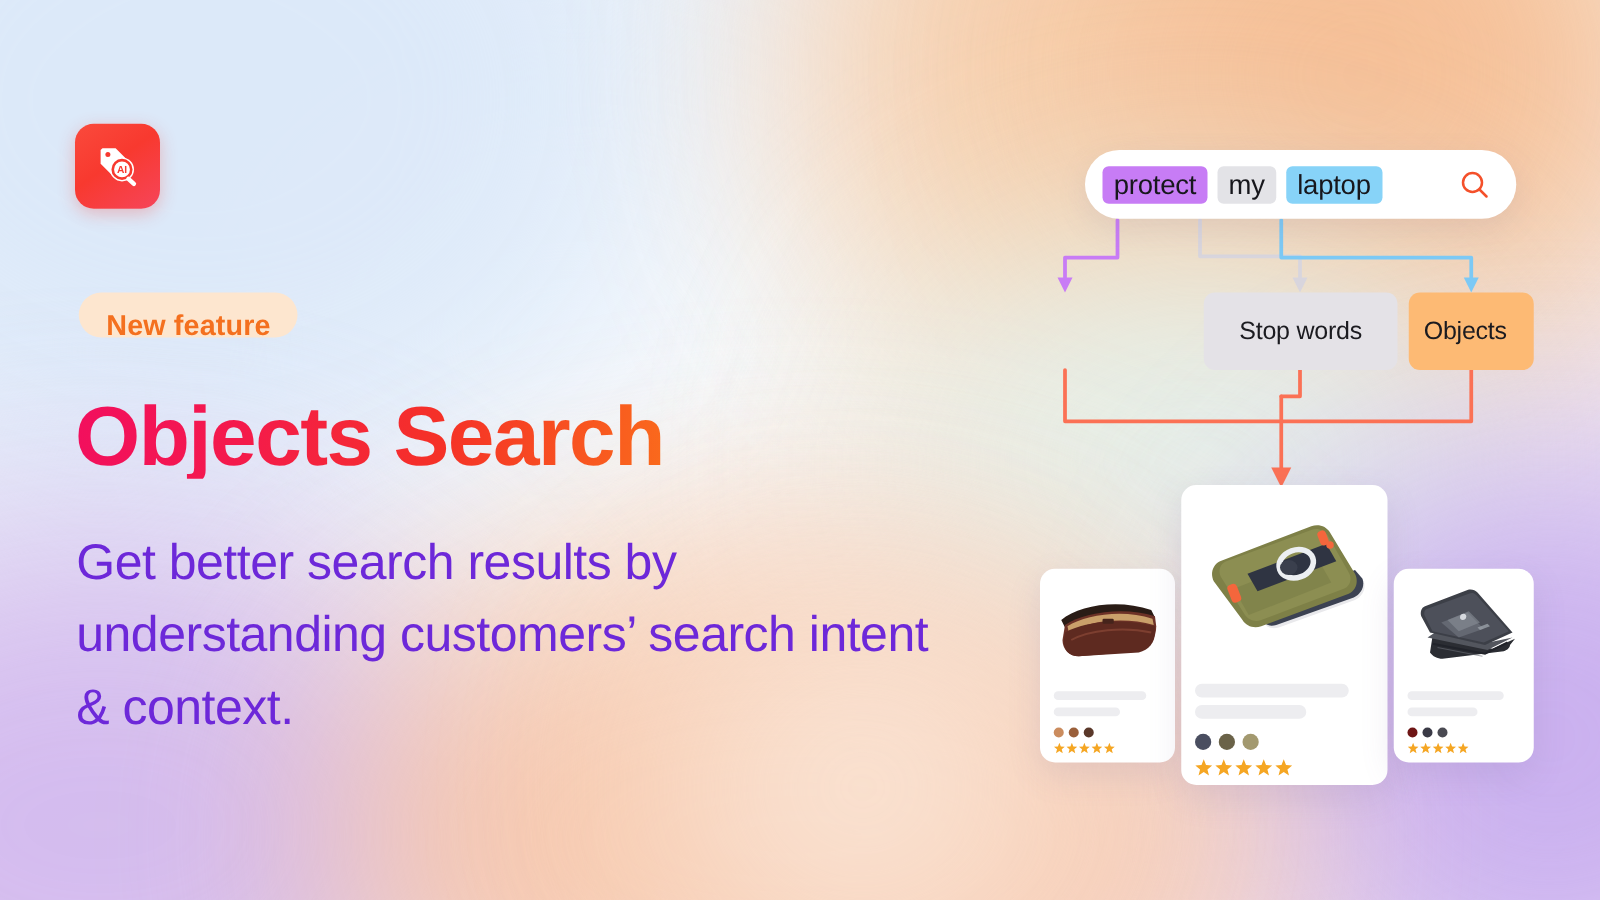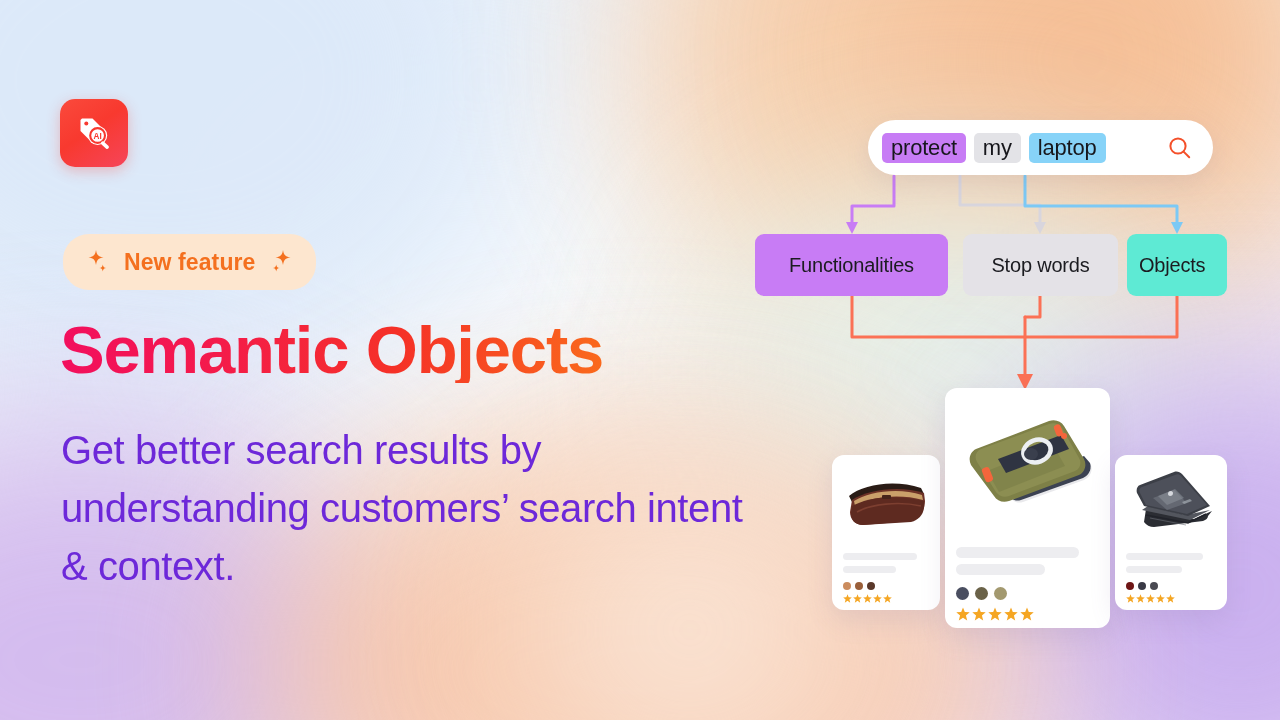--- a/index.html
+++ b/index.html
@@ -34,24 +34,24 @@
   .logo {
     position:absolute; left:60px; top:71px;
     width:68px; height:68px; border-radius:15px;
     background:linear-gradient(145deg,#fa4a3c 0%,#f8392f 45%,#f6455a 100%);
     box-shadow:0 4px 14px rgba(244,70,60,.30);
     display:flex; align-items:center; justify-content:center;
   }
 
   .badge {
     position:absolute; left:63px; top:206px;
-    height:56px; padding:0 22px;
+    height:36px; padding:0 22px;
     border-radius:26px;
     background:#fde6cf;
-    display:flex; align-items:center; gap:13px;
+    display:flex; align-items:center; gap:13px;flex-direction:column;
   }
   .badge-text {
     font-size:23px; font-weight:bold; color:#f4701f;
     letter-spacing:.1px; white-space:nowrap;
   }
 
   .title {
     position:absolute; left:60px; top:288px;
     font-size:67px; font-weight:bold; letter-spacing:-1.2px;
     line-height:1;
@@ -94,21 +94,21 @@
 
   .cat {
     position:absolute; height:62px;
     border-radius:9px;
     display:flex; align-items:center; justify-content:center;
     font-size:20px; color:#1b1b20; letter-spacing:-.2px;
     white-space:nowrap;
   }
   .cat.functionalities { left:15px;  top:234px; width:193px; background:#c87cf5; }
   .cat.stopwords       { left:223px; top:234px; width:155px; background:#e4e2e7; }
-  .cat.objects         { left:387px; top:234px; width:100px; background:#5eead4;
+  .cat.objects         { left:387px; top:234px; width:100px; background:#fdba74;
                           justify-content:flex-start; padding-left:12px; }
 
   
   .card {
     position:absolute; background:#fff; border-radius:12px;
     box-shadow:0 10px 26px rgba(130,115,160,.16);
     overflow:hidden;
   }
   .card.left   { left:92px;  top:455px; width:108px; height:155px; }
   .card.center { left:205px; top:388px; width:165px; height:240px; }
@@ -176,21 +176,21 @@
       <path d="M11 2 C11.9 7.3 13.2 8.6 18.5 9.5 C13.2 10.4 11.9 11.7 11 17 C10.1 11.7 8.8 10.4 3.5 9.5 C8.8 8.6 10.1 7.3 11 2 Z" fill="#f4701f"></path>
       <path d="M17.8 16.5 C18.2 19 18.8 19.6 21.3 20 C18.8 20.4 18.2 21 17.8 23.5 C17.4 21 16.8 20.4 14.3 20 C16.8 19.6 17.4 19 17.8 16.5 Z" fill="#f4701f"></path>
     </svg>
     <span class="badge-text">New feature</span>
     <svg width="26" height="28" viewBox="0 0 26 28">
       <path d="M15 2 C15.9 7.3 17.2 8.6 22.5 9.5 C17.2 10.4 15.9 11.7 15 17 C14.1 11.7 12.8 10.4 7.5 9.5 C12.8 8.6 14.1 7.3 15 2 Z" fill="#f4701f"></path>
       <path d="M8.2 16.5 C8.6 19 9.2 19.6 11.7 20 C9.2 20.4 8.6 21 8.2 23.5 C7.8 21 7.2 20.4 4.7 20 C7.2 19.6 7.8 19 8.2 16.5 Z" fill="#f4701f"></path>
     </svg>
   </div>
 
-  <h1 class="title">Semantic Objects</h1>
+  <h1 class="title">Objects Search</h1>
 
   <p class="subtitle">Get better search results by understanding customers’ search intent &amp; context.</p>
 </div>
 
 <div id="diagram">
 
   <svg width="540" height="720" style="position:absolute;left:0;top:0;">
 
     <path d="M154 176 L154 206 L112 206 L112 222" fill="none" stroke="#c87cf5" stroke-width="3" stroke-linecap="round" stroke-linejoin="round"></path>
     <path d="M112 234 L106 222 L118 222 Z" fill="#c87cf5"></path>
@@ -213,23 +213,20 @@
     <div class="chip gray">my</div>
     <div class="chip blue">laptop</div>
     <span class="search-icon-wrap">
       <svg width="26" height="26" viewBox="0 0 26 26">
         <circle cx="11" cy="11" r="7.6" fill="none" stroke="#f4502a" stroke-width="2"></circle>
         <line x1="16.6" y1="16.6" x2="22.2" y2="22.2" stroke="#f4502a" stroke-width="2" stroke-linecap="round"></line>
       </svg>
     </span>
   </div>
 
-  <div class="cat functionalities">
-    <span>Functionalities</span>
-  </div>
   <div class="cat stopwords">
     <span>Stop words</span>
   </div>
   <div class="cat objects">
     <span>Objects</span>
   </div>
 
   <div class="card left">
     <div class="card-img">
       <svg width="90" height="62" viewBox="0 0 90 62">

